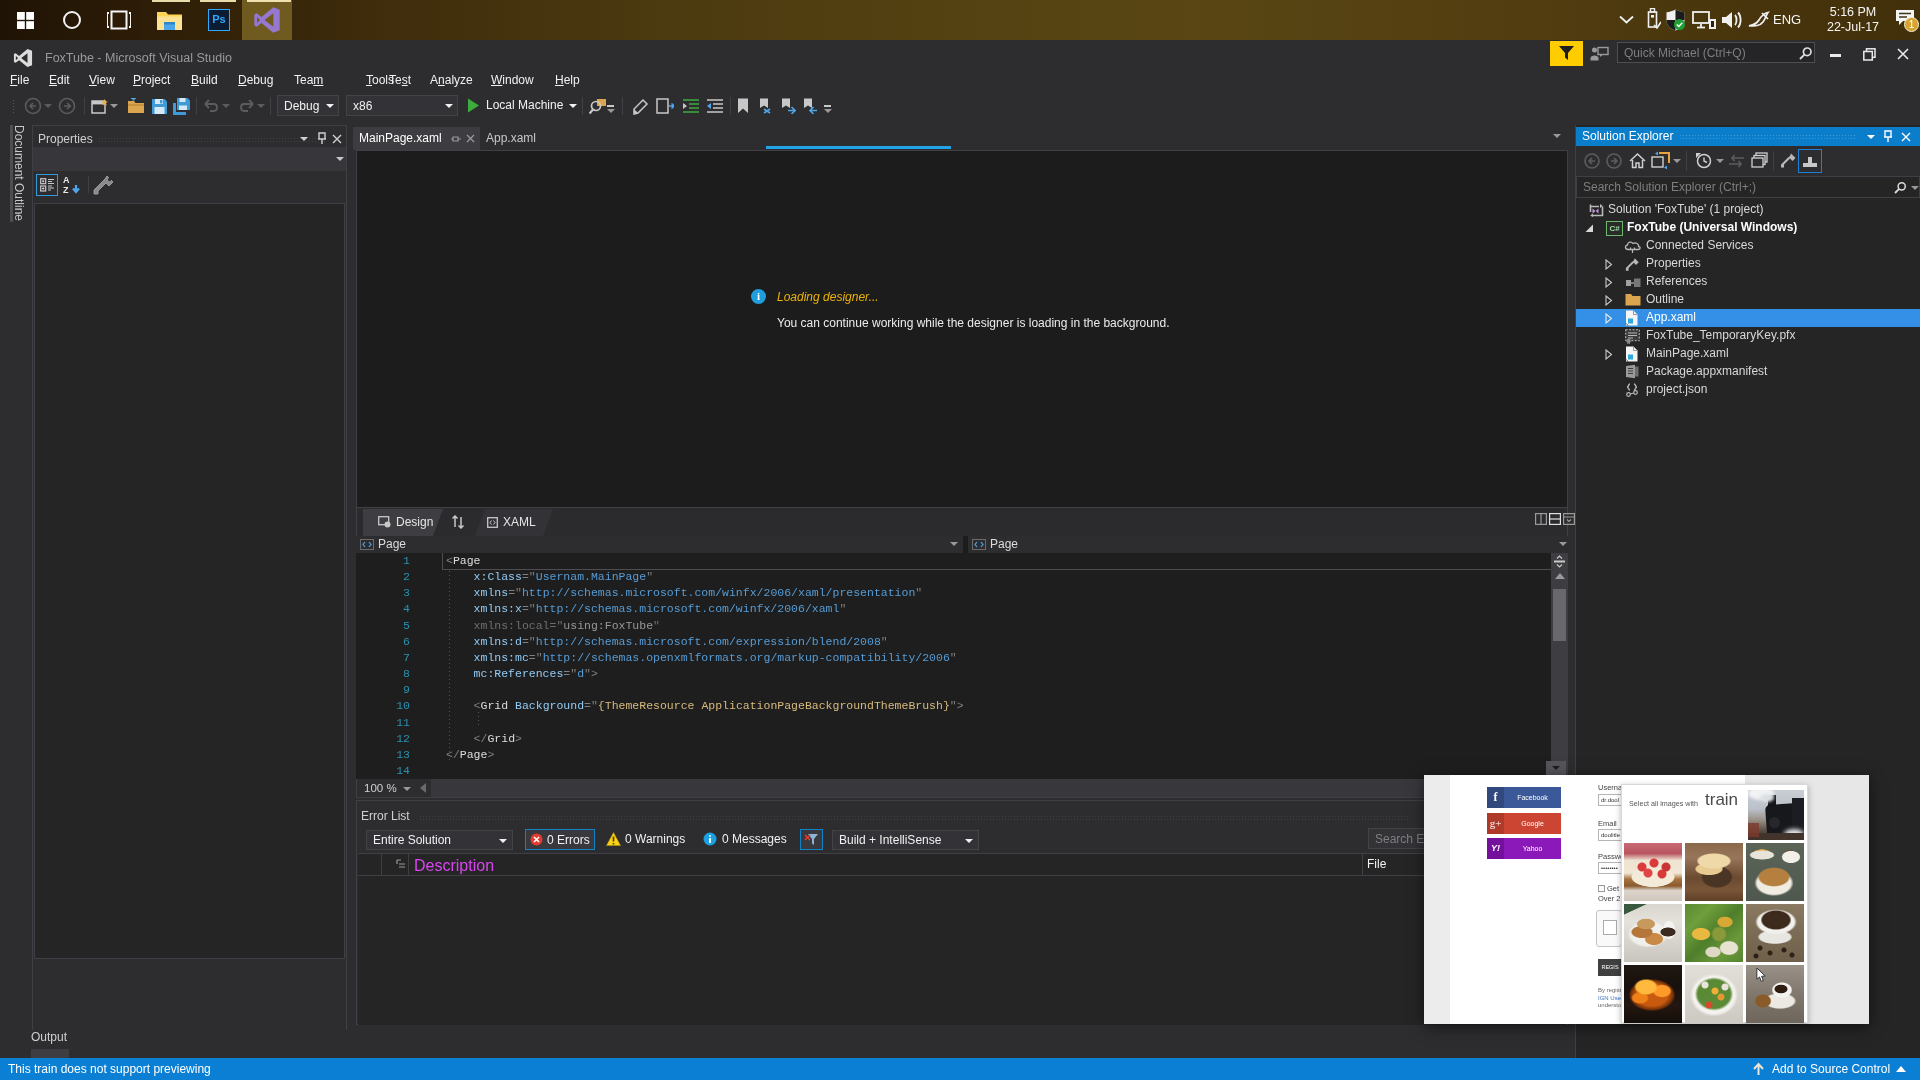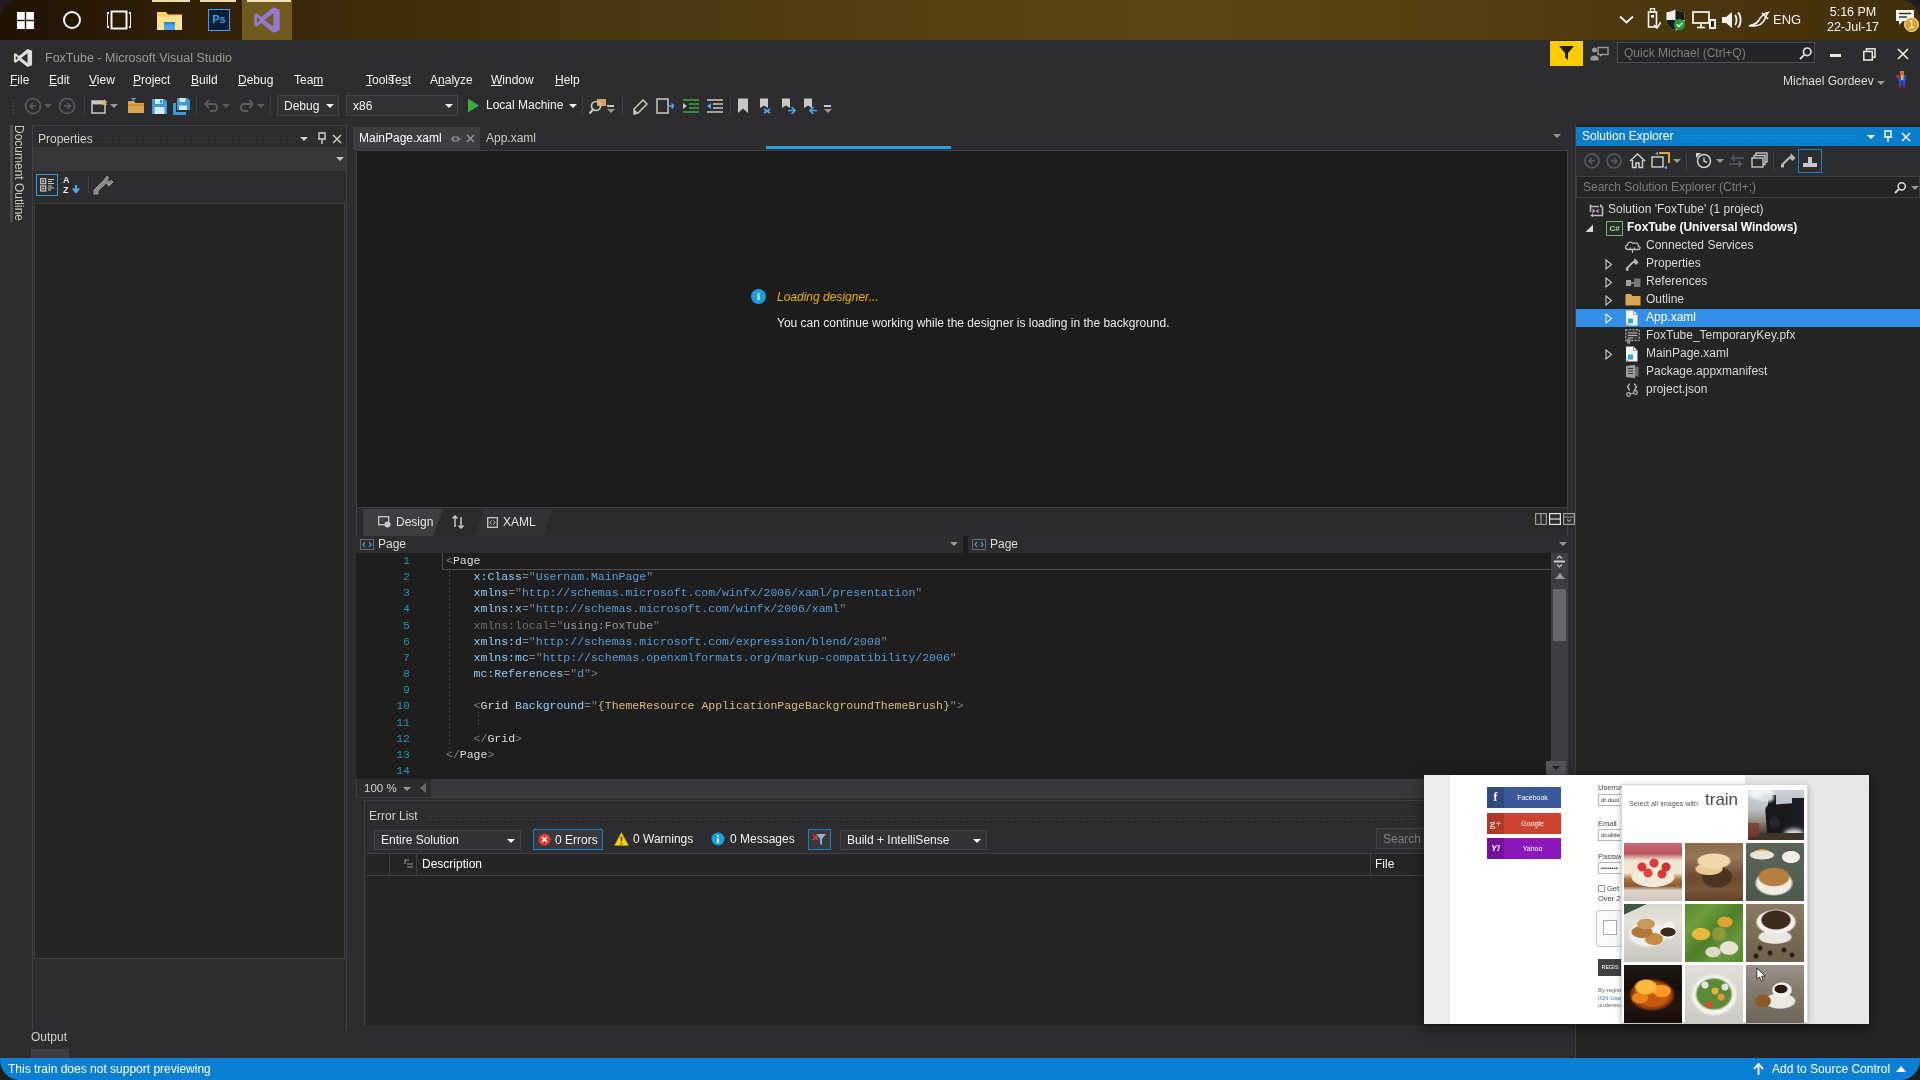--- a/index.html
+++ b/index.html
@@ -1,16 +1,16 @@
 <!DOCTYPE html>
 <html><head><meta charset="utf-8">
 <style>
 html,body{margin:0;padding:0;background:#1e1e1e;}
 #scr{position:relative;width:1920px;height:1080px;overflow:hidden;background:#2d2d30;
-  font-family:"Liberation Sans",sans-serif;color:#d0d0d0;font-size:12px;border-radius:20px;}
+  font-family:"Liberation Sans",sans-serif;color:#d0d0d0;font-size:12px;}
 .abs{position:absolute;}
 .dots{background-image:radial-gradient(#404044 0.8px,transparent 1px);background-size:3px 3px;background-position:0 1px;}
 .bdots{background-image:radial-gradient(#3e9bd8 0.8px,transparent 1px);background-size:3px 3px;background-position:0 1px;}
 .combo{background:#333337;border:1px solid #434346;color:#f1f1f1;}
 .caret{width:0;height:0;border-left:4px solid transparent;border-right:4px solid transparent;border-top:4px solid #999;}
 .caretw{border-top-color:#f1f1f1;}
 .mono{font-family:"Liberation Mono",monospace;font-size:11.5px;line-height:16.15px;white-space:pre;}
 .gray{color:#808080;}
 .el{color:#dcdcdc;}
 .attr{color:#92caf4;}
@@ -213,34 +213,20 @@
   <div class="abs" style="left:191px;top:5px;"><u>B</u>uild</div>
   <div class="abs" style="left:238px;top:5px;"><u>D</u>ebug</div>
   <div class="abs" style="left:294px;top:5px;">Tea<u>m</u></div>
   <div class="abs" style="left:342px;top:5px;margin-left:24px;"><u>T</u>ools</div>
   <div class="abs" style="left:389px;top:5px;">Te<u>s</u>t</div>
   <div class="abs" style="left:430px;top:5px;">A<u>n</u>alyze</div>
   <div class="abs" style="left:491px;top:5px;"><u>W</u>indow</div>
   <div class="abs" style="left:555px;top:5px;"><u>H</u>elp</div>
 </div>
 
-<div class="abs" id="mgrow" style="left:0;top:68px;width:1920px;height:24px;">
-  <div class="abs" style="left:1783px;top:6px;color:#dcdcdc;font-size:12px;">Michael Gordeev</div>
-  <div class="abs caret" style="left:1877px;top:13px;"></div>
-  <svg class="abs" style="left:1896px;top:3px;" width="12" height="17" viewBox="0 0 12 17">
-    <rect x="4" y="0" width="4" height="4" fill="#e06a1f"></rect>
-    <rect x="2" y="4" width="8" height="6" fill="#2b4fd4"></rect>
-        <rect x="5" y="4" width="2.5" height="5" fill="#e8c21a"></rect>
-    <rect x="0" y="4" width="2.5" height="3" fill="#c42222"></rect>
-    <rect x="3" y="10" width="2.6" height="5" fill="#2b4fd4"></rect>
-        <rect x="6.8" y="10" width="2.6" height="5" fill="#2b4fd4"></rect>
-    <rect x="2" y="15" width="3.4" height="2" fill="#7a2020"></rect>
-        <rect x="6.8" y="15" width="3.4" height="2" fill="#7a2020"></rect>
-  </svg>
-</div>
 
 <div class="abs" id="toolbar" style="left:0;top:92px;width:1920px;height:29px;background:#2d2d30;">
   <div class="abs" style="left:12px;top:7px;width:3px;height:15px;background-image:radial-gradient(#5a5a5e 1px,transparent 1px);background-size:3px 3px;"></div>
 
   <svg class="abs" style="left:24px;top:5px;" width="56" height="18" viewBox="0 0 56 18">
     <circle cx="9" cy="9" r="7.5" fill="none" stroke="#5c5c60" stroke-width="1.6"></circle>
     <path d="M12,9 L6.5,9 M9,6 L6,9 L9,12" fill="none" stroke="#5c5c60" stroke-width="1.6"></path>
     <circle cx="43" cy="9" r="7.5" fill="none" stroke="#5c5c60" stroke-width="1.6"></circle>
     <path d="M40,9 L46,9 M43,6 L46.5,9 L43,12" fill="none" stroke="#5c5c60" stroke-width="1.6"></path>
   </svg>
@@ -508,21 +494,21 @@
     <div class="abs" style="left:4px;top:210px;width:0;height:0;border-left:5px solid transparent;border-right:5px solid transparent;border-top:6px solid #999;"></div>
   </div>
 
   <div class="abs" style="left:8px;top:658px;width:1212px;height:19px;background:#2d2d30;border:1px solid #3f3f46;border-top:none;box-sizing:border-box;">
     <div class="abs" style="left:7px;top:3px;color:#d0d0d0;font-size:11.5px;">100 %</div>
     <div class="abs caret" style="left:46px;top:8px;"></div>
     <div class="abs" style="left:63px;top:4px;width:0;height:0;border-top:5px solid transparent;border-bottom:5px solid transparent;border-right:6px solid #6a6a6e;"></div>
     <div class="abs" style="left:74px;top:0px;width:1129px;height:18px;background:#38383c;"></div>
   </div>
 
-  <div class="abs" id="errlist" style="left:16px;top:679px;width:1212px;height:225px;background:#2d2d30;border:1px solid #3f3f46;box-sizing:border-box;">
+  <div class="abs" id="errlist" style="left:8px;top:679px;width:1212px;height:225px;background:#2d2d30;border:1px solid #3f3f46;box-sizing:border-box;">
     <div class="abs" style="left:4px;top:8px;color:#d0d0d0;font-size:12px;">Error List</div>
     <div class="abs dots" style="left:62px;top:13px;width:990px;height:7px;"></div>
 
     <div class="abs combo" style="left:9px;top:29px;width:147px;height:20px;box-sizing:border-box;">
       <div class="abs" style="left:6px;top:2px;">Entire Solution</div>
           <div class="abs caret caretw" style="left:132px;top:8px;"></div>
     </div>
     <div class="abs" style="left:168px;top:28px;width:70px;height:21px;background:#39393d;border:1px solid #0f82c8;box-sizing:border-box;">
       <svg class="abs" style="left:4px;top:3px;" width="13" height="13" viewBox="0 0 13 13">
             <circle cx="6.5" cy="6.5" r="6" fill="#e23c32"></circle>
@@ -553,21 +539,21 @@
     <div class="abs" style="left:1011px;top:27px;width:196px;height:21px;background:#333337;border:1px solid #434346;box-sizing:border-box;">
       <div class="abs" style="left:6px;top:3px;color:#7e7e7e;">Search Error List</div>
     </div>
 
     <div class="abs" style="left:1px;top:52px;width:1208px;height:171px;background:#252526;border-top:1px solid #3f3f46;">
       <div class="abs" style="left:23px;top:0;width:1px;height:21px;background:#3f3f46;"></div>
       <div class="abs" style="left:50px;top:0;width:1px;height:21px;background:#3f3f46;"></div>
       <svg class="abs" style="left:38px;top:5px;" width="10" height="10" viewBox="0 0 10 10">
             <path d="M1,1 L1,5 M1,1 L5,1 M3,5 L9,5 M3,8 L9,8" stroke="#9a9a9a" stroke-width="1.2"></path>
           </svg>
-      <div class="abs" style="left:56px;top:3px;color:#ffffff;font-size:12px;">Description</div>
+      <div class="abs" style="left:56px;top:3px;color:#d946ef;font-size:16px;">Description</div>
       <div class="abs" style="left:1004px;top:0;width:1px;height:21px;background:#3f3f46;"></div>
       <div class="abs" style="left:1009px;top:3px;color:#f1f1f1;font-size:12px;">File</div>
       <div class="abs" style="left:0;top:21px;width:1208px;height:1px;background:#3f3f46;"></div>
     </div>
   </div>
 </div>
 
 <div class="abs" id="solexp" style="left:1575px;top:125px;width:345px;height:933px;background:#252526;border-left:1px solid #3f3f46;box-sizing:border-box;">
 
   <div class="abs" style="left:0;top:2px;width:344px;height:19px;background:#0a7ecb;">

